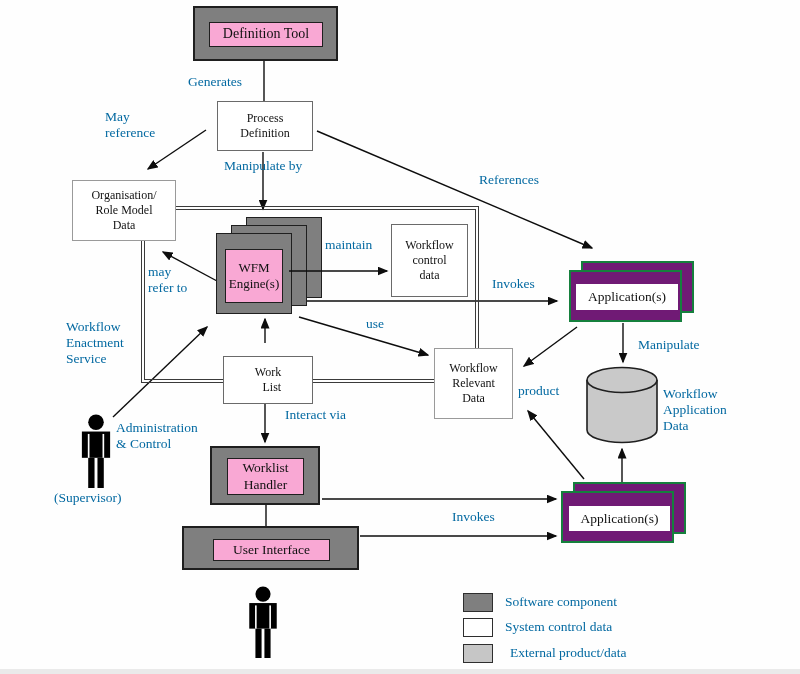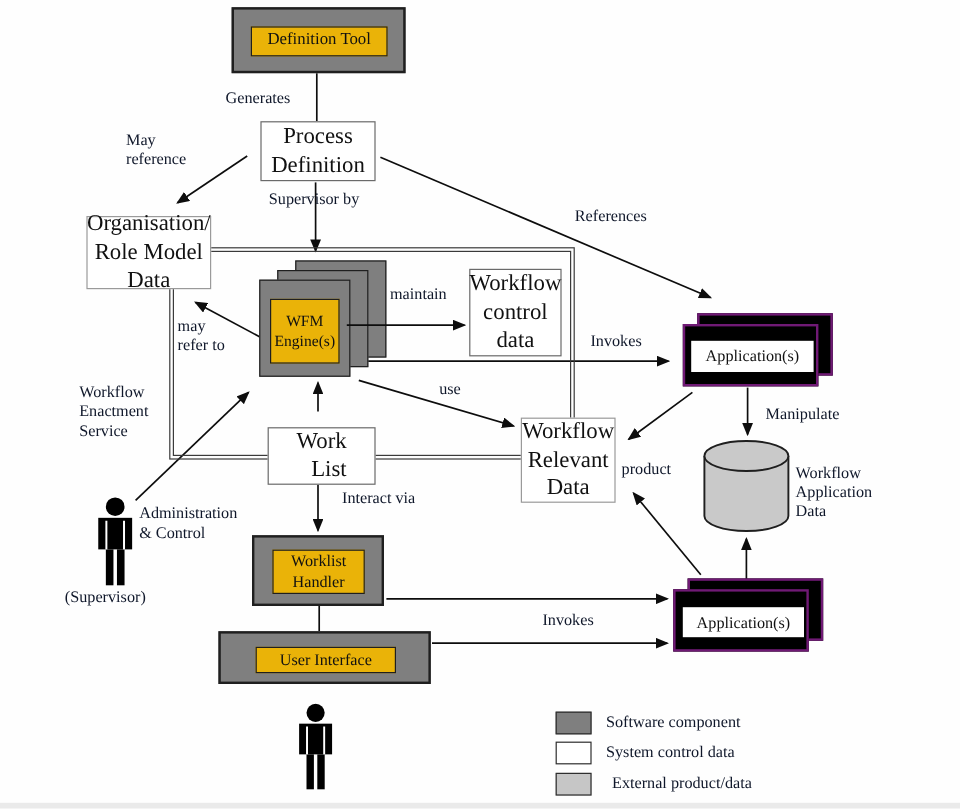--- a/index.html
+++ b/index.html
@@ -2,34 +2,34 @@
 <html><head>
 <meta charset="utf-8">
 <style>
   html,body { margin:0; padding:0; background:#fff; }
   #stage {
     position:relative; width:800px; height:674px; background:#fefefe;
     font-family:"Liberation Serif", serif; color:#111; overflow:hidden;
   }
   
   .sw-box { position:absolute; background:#7f7f7f; border:2px solid #1f1f1f; box-sizing:border-box; }
-  .sw-inner { position:absolute; background:#eab308; border:1px solid #1f1f1f; box-sizing:border-box;
+  .sw-inner { position:absolute; background:#f9a8d4; border:1px solid #1f1f1f; box-sizing:border-box;
     display:flex; align-items:center; justify-content:center; text-align:center;
     white-space:pre-line; font-size:14px; line-height:1.2; }
   
   .data-box { position:absolute; background:#fff; border:1px solid #6a6a6a; box-sizing:border-box;
     display:flex; align-items:center; justify-content:center; text-align:center;
-    white-space:pre-line; font-size:19px; line-height:1.25; }
+    white-space:pre-line; font-size:12px; line-height:1.25; }
   .light-border { border-color:#9a9a9a; }
   
-  .ext-box { position:absolute; background:#000000; border:2px solid #701a75; box-sizing:border-box; }
+  .ext-box { position:absolute; background:#701a75; border:2px solid #15803d; box-sizing:border-box; }
   .ext-label { position:absolute; background:#fff; display:flex; align-items:center; justify-content:center;
     font-size:13.5px; }
   
-  .lbl { position:absolute; white-space:pre-line; font-size:13.5px; line-height:1.2; color:#0f172a; }
+  .lbl { position:absolute; white-space:pre-line; font-size:13.5px; line-height:1.2; color:#0369a1; }
   .ctr { text-align:left; }
   
   .boundary { position:absolute; border:1px solid #3a3a3a; }
   .boundary .inner2 { position:absolute; inset:2px; border:1px solid #3a3a3a; }
   svg.layer { position:absolute; left:0; top:0; pointer-events:none; }
   
   .legend-swatch { position:absolute; width:30px; height:19px; border:1px solid #2e2e2e; box-sizing:border-box; }
   .page-edge { position:absolute; left:0; bottom:0; width:100%; height:5px; background:#d9d9d9; opacity:.55; }
 </style>
 </head>
@@ -142,21 +142,21 @@
       <rect x="9" y="45" width="6.5" height="31"></rect>
       <rect x="18.5" y="45" width="6.5" height="31"></rect>
     </g>
     <rect x="8.6" y="20.5" width="1.7" height="24.5" fill="#fff"></rect>
     <rect x="23.7" y="20.5" width="1.7" height="24.5" fill="#fff"></rect>
   </svg>
 
   <div class="lbl" style="left:188px; top:74px;">Generates</div>
   <div class="lbl ctr" style="left:105px; top:109px; width:78px;">May
 reference</div>
-  <div class="lbl" style="left:224px; top:158px;">Supervisor by</div>
+  <div class="lbl" style="left:224px; top:158px;">Manipulate by</div>
   <div class="lbl" style="left:479px; top:172px;">References</div>
   <div class="lbl" style="left:325px; top:237px;">maintain</div>
   <div class="lbl" style="left:492px; top:276px;">Invokes</div>
   <div class="lbl ctr" style="left:148px; top:264px; width:60px;">may
 refer to</div>
   <div class="lbl" style="left:66px; top:319px;">Workflow
 Enactment
 Service</div>
   <div class="lbl" style="left:366px; top:316px;">use</div>
   <div class="lbl" style="left:518px; top:383px;">product</div>

